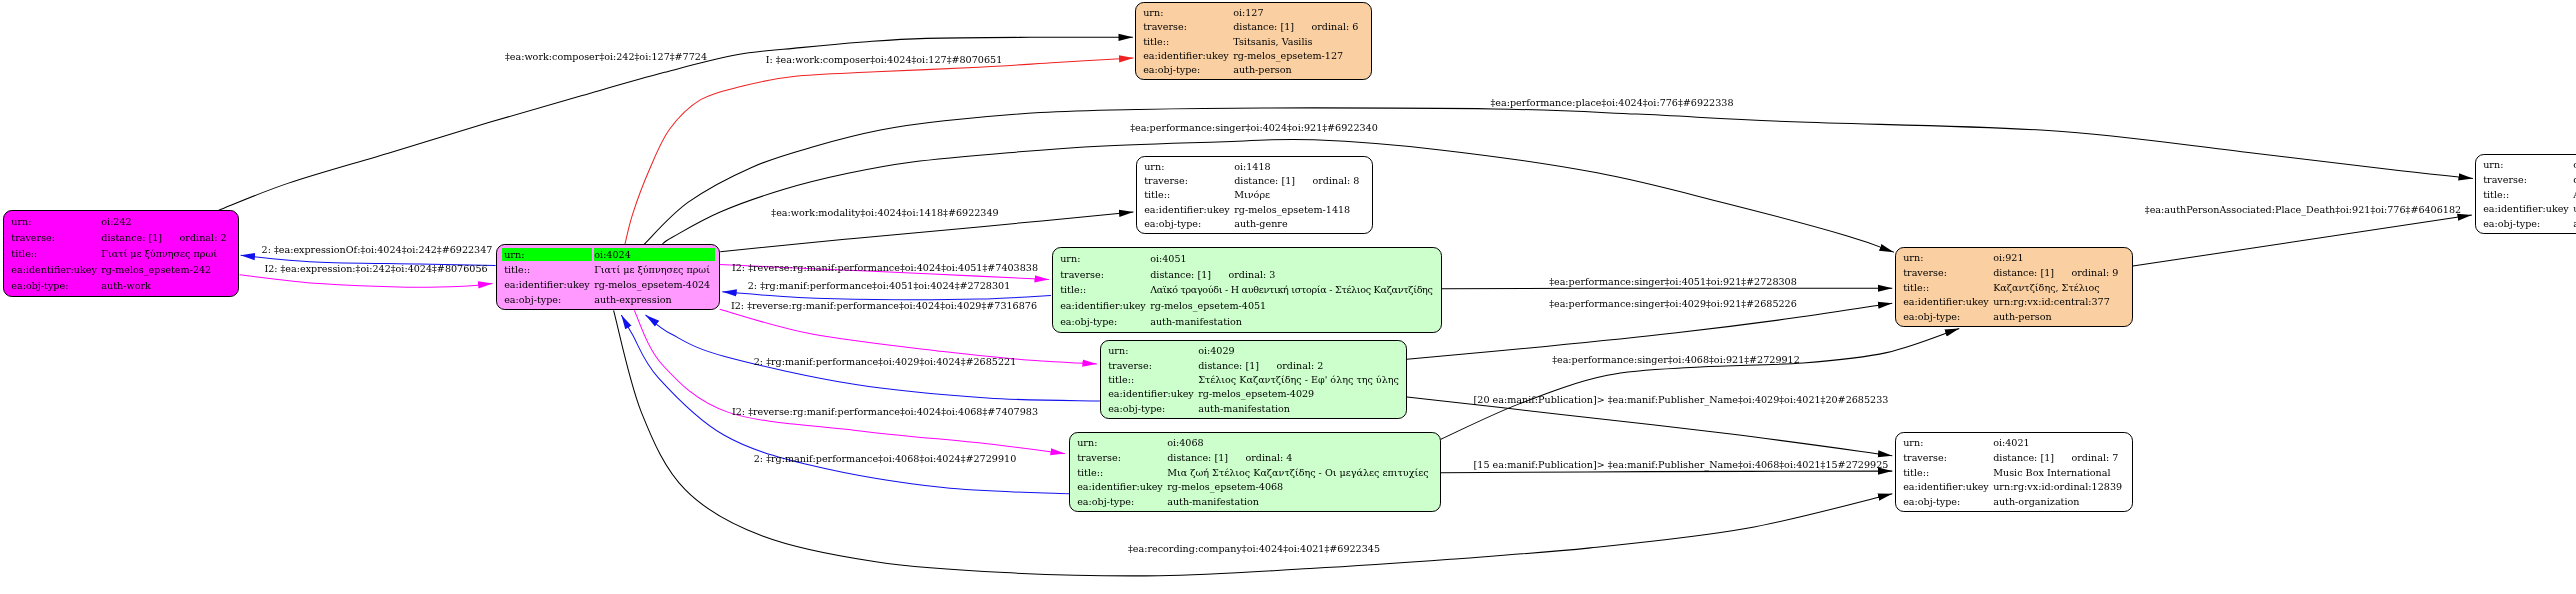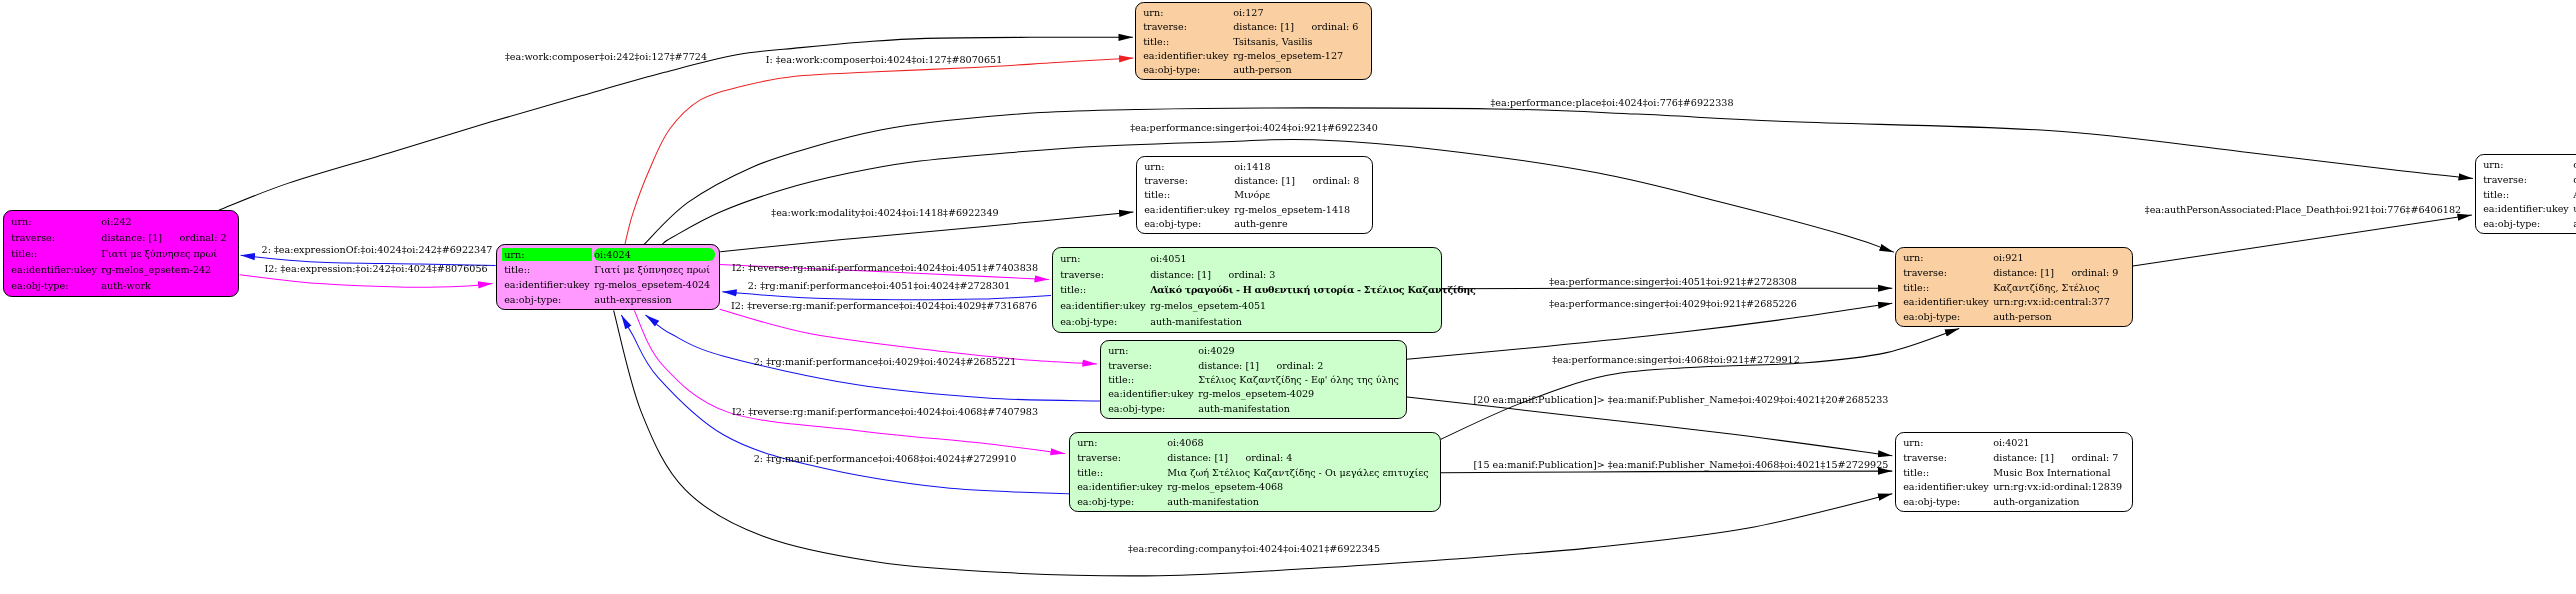--- a/index.html
+++ b/index.html
@@ -20,24 +20,24 @@
     border: 1.2px solid #000000;
     border-radius: 8.8px;
     padding: 2.6px 4.1px 2.6px 7.2px;
     display: flex;
     flex-direction: column;
     justify-content: space-around;
   }
   .row { display: flex; align-items: center; white-space: nowrap; line-height: 13px; }
   .row .k { width: 90px; flex: none; }
   .row .v2 { margin-left: 17.5px; }
-  .ls1 { letter-spacing: -0.3px; font-weight: bold; }
+  .ls1 { letter-spacing: -0.3px; }
   .row.hl .k { width: 88px; margin-right: 2.1px; margin-left: -2.1px; padding-left: 2.1px; }
   .row.hl { flex: none; }
-  .row.hl .v { flex: 1; border-radius: 6px; }
+  .row.hl .v { flex: 1; }
   .elabel {
     position: absolute;
     transform: translate(-50%, -7.2px);
     white-space: nowrap;
     line-height: 14.4px;
   }
   #root-label {
     position: absolute;
     left: 1355px; top: 584px;
     transform: translate(-50%, -7.2px);

